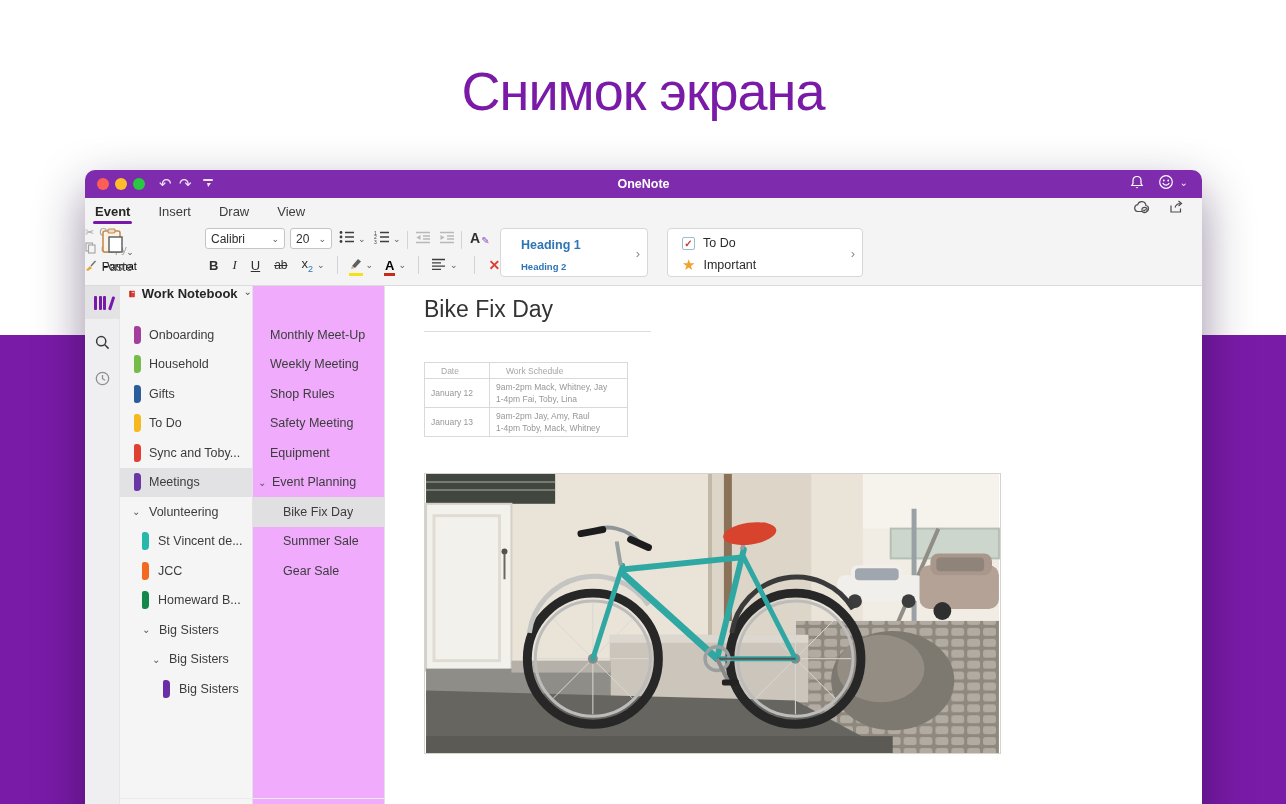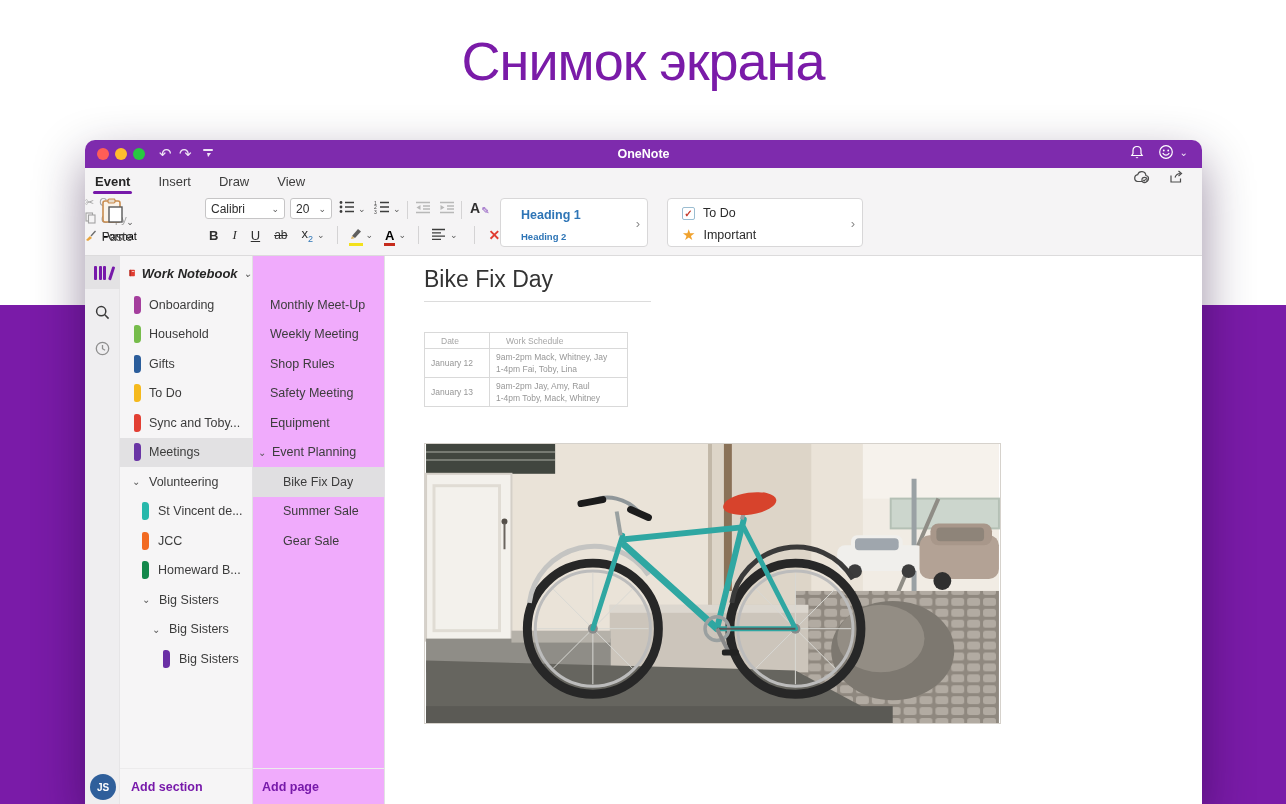--- a/index.html
+++ b/index.html
@@ -1,17 +1,17 @@
 <!DOCTYPE html>
 <html><head>
 <meta charset="utf-8">
 <style>
   * { margin:0; padding:0; box-sizing:border-box; }
   html,body { width:1286px; height:804px; overflow:hidden; font-family:"Liberation Sans", sans-serif; }
-  .stage { position:relative; width:1286px; height:604px; background:#fff; }
+  .stage { position:relative; width:1286px; height:604px; background:#fff;margin-top:30px; }
   .backdrop-bottom { position:absolute; left:0; top:305px; width:100%; height:499px; background:#7a1ba8; }
   .big-heading { position:absolute; left:0; top:30px; width:100%; text-align:center;
     font-size:54px; font-weight:300; color:#7a1ba8; letter-spacing:-1px; }
 
   
   .window { position:absolute; left:85px; top:140px; width:1117px; height:664px;
     border-radius:10px 10px 0 0; background:#f5f4f5; box-shadow:0 20px 50px rgba(30,0,50,.45); }
 
   
   .titlebar { position:absolute; left:0; top:0; width:100%; height:28px; background:#7e2bad;
@@ -78,21 +78,21 @@
   .rail-cell { position:absolute; left:0; width:35px; height:33px; display:flex; align-items:center; justify-content:center; }
   .rail-books { top:0; background:#e3e2e4; }
   .books-glyph { display:flex; gap:1.5px; align-items:flex-end; height:14px; }
   .books-glyph i { display:block; width:3px; height:14px; background:#7719aa; border-radius:1px; }
   .books-glyph i.tilt { transform:rotate(18deg); transform-origin:bottom; }
   .avatar { position:absolute; left:5px; top:518px; width:26px; height:26px; border-radius:50%;
     background:#2f5f9b; color:#fff; font-size:10px; font-weight:700; display:flex; align-items:center; justify-content:center; }
 
   .sections { position:absolute; left:35px; top:116px; width:133px; height:548px; background:#f6f5f6; border-right:1px solid #e2e1e3; }
   .pages { position:absolute; left:168px; top:116px; width:132px; height:548px; background:#f0abfc; border-right:1px solid #e2e1e3; }
-  .nb-header { position:absolute; left:0; top:0; width:100%; height:34px; display:flex; align-items:center; padding-left:9px; gap:6px;font-style:italic; }
+  .nb-header { position:absolute; left:0; top:0; width:100%; height:34px; display:flex; padding-left:9px; gap:6px; }
   .nb-title { font-size:13px; font-weight:700; color:#262626; white-space:nowrap; }
   .nb-chev { font-size:10px; color:#555; }
   .rows { position:absolute; left:0; top:34px; width:100%; }
   .srow { position:relative; height:29.5px; display:flex; align-items:center; font-size:12.5px; color:#3c3c3c; }
   .srow.sel { background:#e2e1e3; }
   .prow.sel { background:#e0dfe1; }
   .vbar { position:absolute; width:7px; height:18px; border-radius:2px 4px 4px 2px; }
   .slabel { position:absolute; white-space:nowrap; overflow:hidden; }
   .gchev { position:absolute; font-size:10px; color:#5a5a5a; }
   .s-l0 .vbar{ left:14px; } .s-l0 .slabel{ left:29px;text-align:center; }

